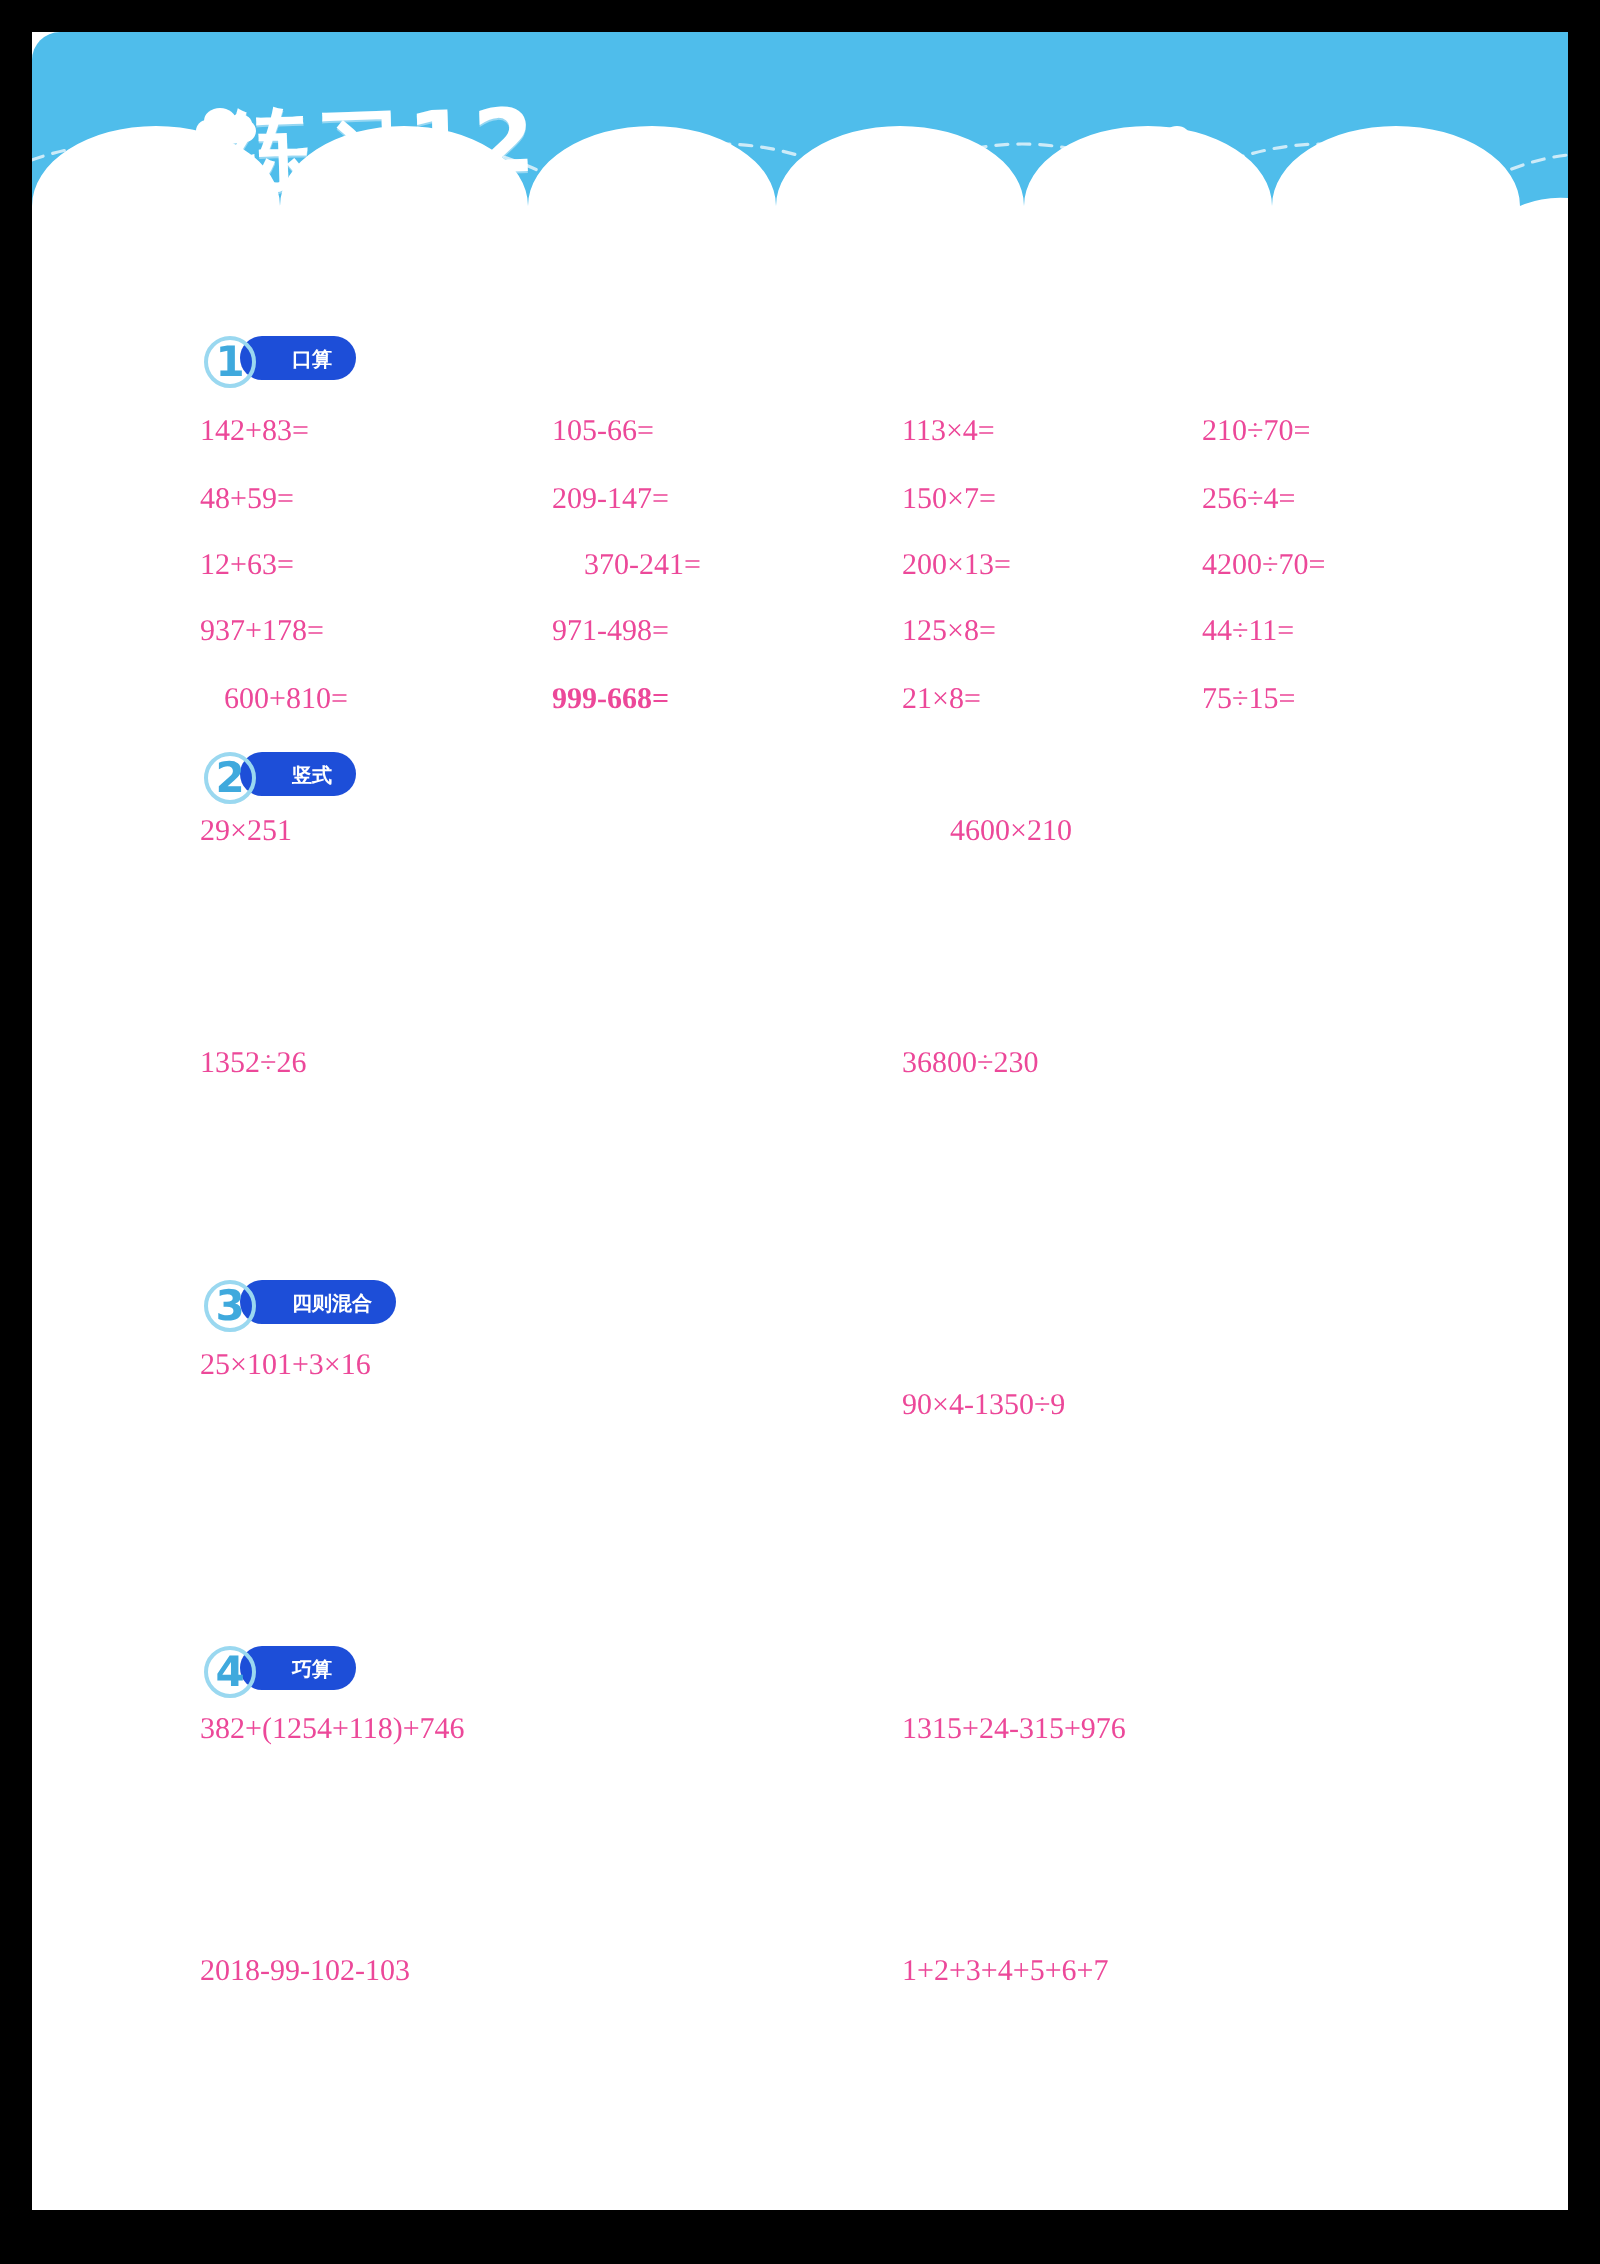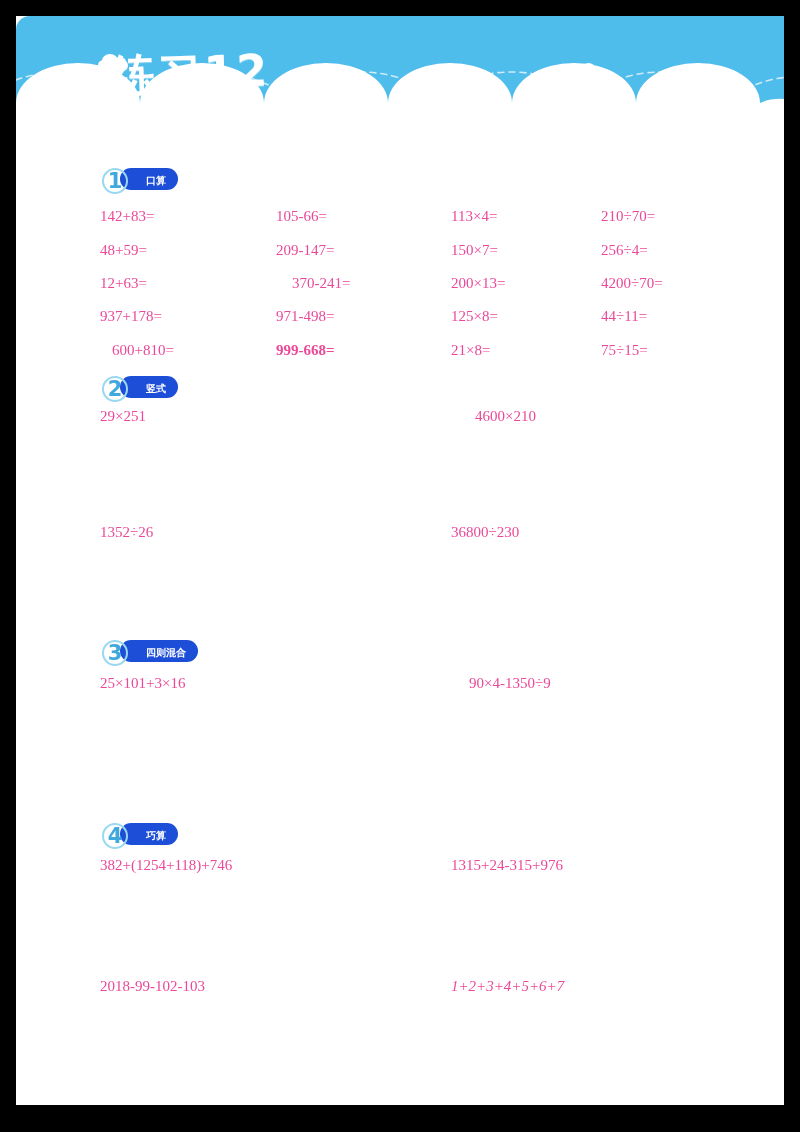--- a/index.html
+++ b/index.html
@@ -230,26 +230,26 @@
   <div class="problem" style="left:84px;  top:508px;">1352÷26</div>
   <div class="problem" style="left:435px; top:508px;">36800÷230</div>
 
   <div class="section-badge" style="left:86px; top:624px;">
     <div class="badge-pill">四则混合</div>
     <div class="badge-circle"></div>
     <div class="badge-num">3</div>
   </div>
 
   <div class="problem" style="left:84px;  top:659px;">25×101+3×16</div>
-  <div class="problem" style="left:435px; top:659px;margin-left:18px;">90×4-1350÷9</div>
+  <div class="problem" style="left:435px; top:679px;">90×4-1350÷9</div>
 
   <div class="section-badge" style="left:86px; top:807px;">
     <div class="badge-pill">巧算</div>
     <div class="badge-circle"></div>
     <div class="badge-num">4</div>
   </div>
 
   <div class="problem" style="left:84px;  top:841px;">382+(1254+118)+746</div>
   <div class="problem" style="left:435px; top:841px;">1315+24-315+976</div>
   <div class="problem" style="left:84px;  top:962px;">2018-99-102-103</div>
-  <div class="problem" style="left:435px; top:962px;font-style:italic;">1+2+3+4+5+6+7</div>
+  <div class="problem" style="left:435px; top:962px;">1+2+3+4+5+6+7</div>
 
 </div>
 
 </body></html>

